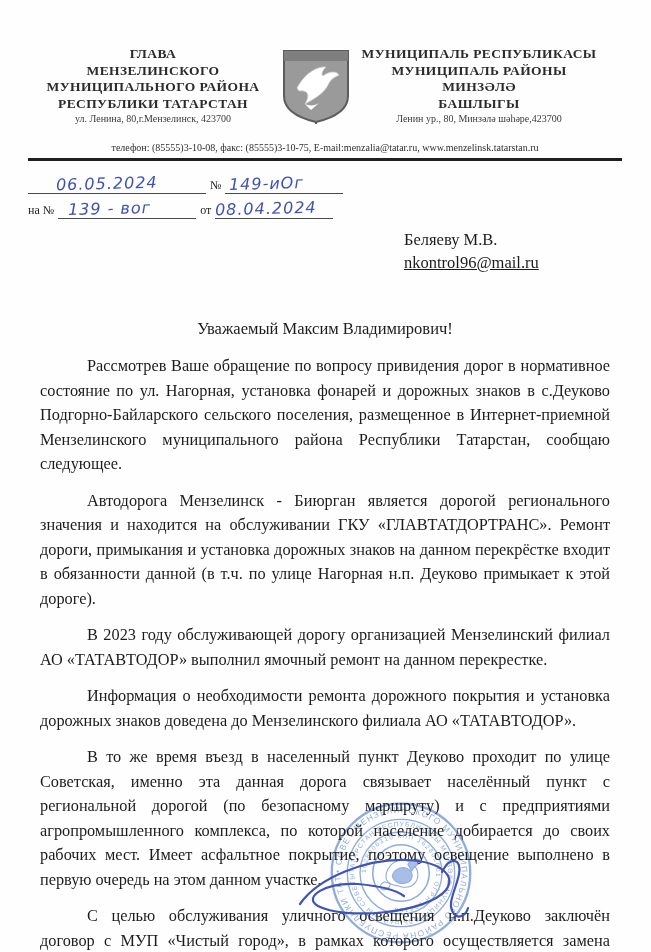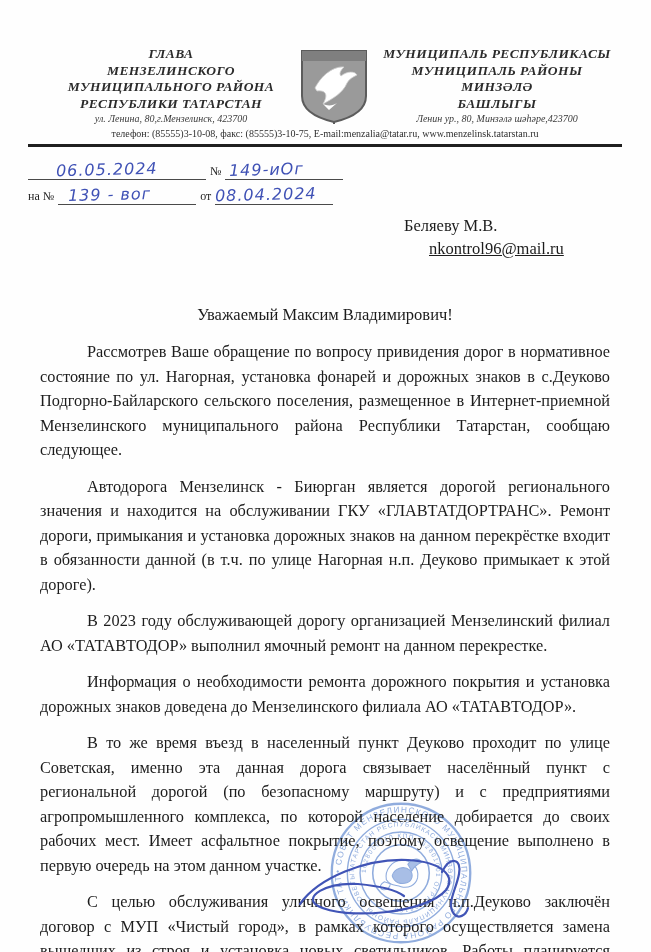--- a/index.html
+++ b/index.html
@@ -3,40 +3,40 @@
 <meta charset="utf-8">
 <style>
   html,body{margin:0;padding:0;background:#e8e8e8;}
   .page{
     position:relative;width:651px;height:952px;margin:0 auto;
     background:#fefefe;overflow:hidden;
     font-family:"Liberation Serif","DejaVu Serif",serif;color:#1c1c1c;
   }
   .content{position:relative;z-index:2;padding:46px 29px 0 28px;}
   
-  .hdr{display:flex;justify-content:flex-end;align-items:flex-start;font-style:italic;}
+  .hdr{display:flex;justify-content:flex-start;align-items:flex-start;}
   .org{width:250px;text-align:center;}
   .org .nm{font-weight:bold;font-size:13.5px;line-height:16.5px;letter-spacing:.4px;color:#2b2b2b;}
   .org .addr{font-size:10px;margin-top:1px;color:#3a3a3a;}
   .emblem{width:76px;display:flex;justify-content:center;padding-top:2px;}
-  .contact{ text-align:center;font-size:10px;margin-top:4px;color:#2e2e2e;}
+  .contact{ text-align:center;font-size:10px;margin-top:18px;color:#2e2e2e;}
   .rule{height:3px;background:#1f1f1f;margin-top:5px;}
   
   .refs{margin-top:8px;font-size:12px;}
   .refrow{display:flex;align-items:flex-end;height:25px;}
   .u{border-bottom:1.2px solid #4a4a4a;position:relative;}
   .hand{
     font-family:"DejaVu Sans",sans-serif;font-style:italic;
     color:#3f51b5;font-size:16px;letter-spacing:1px;white-space:nowrap;
     position:absolute;bottom:0;left:12px;transform:rotate(-1.5deg);
   }
   .plbl{padding:0 4px 1px 4px;color:#222;}
   
   .recipient{margin-top:9px;padding-left:376px;font-size:16.5px;line-height:23px;}
-  .recipient a{color:#1c1c1c;margin-left:25px;}
+  .recipient a{color:#1c1c1c;}
   
   .salutation{text-align:center;margin-top:45px;font-size:16.5px;}
   .body{margin-top:15px;font-size:16.3px;line-height:24.5px;}
   .body p{
     margin:12px;text-indent:47px;text-align:justify;text-align-last:left;
   }
   
   .stamp{position:absolute;left:320px;top:794px;z-index:1;opacity:.85;}
   .autograph{position:absolute;left:296px;top:846px;z-index:3;}
 </style>

